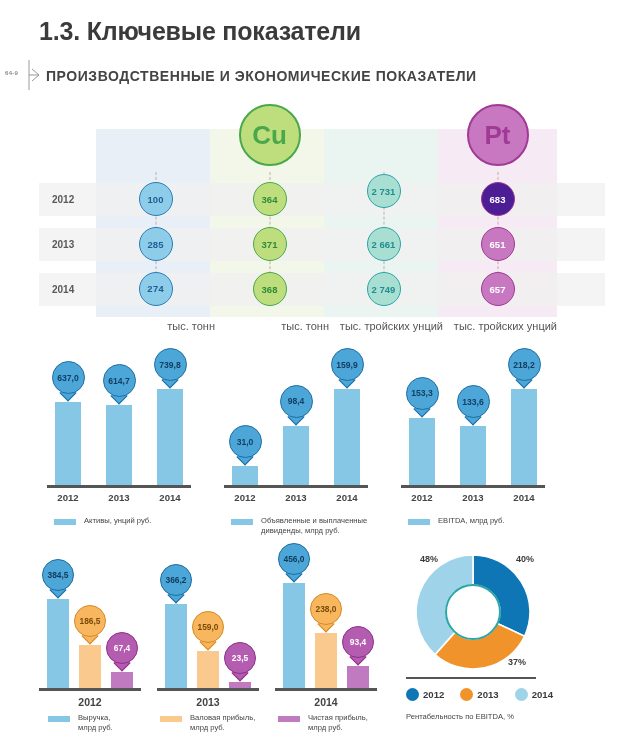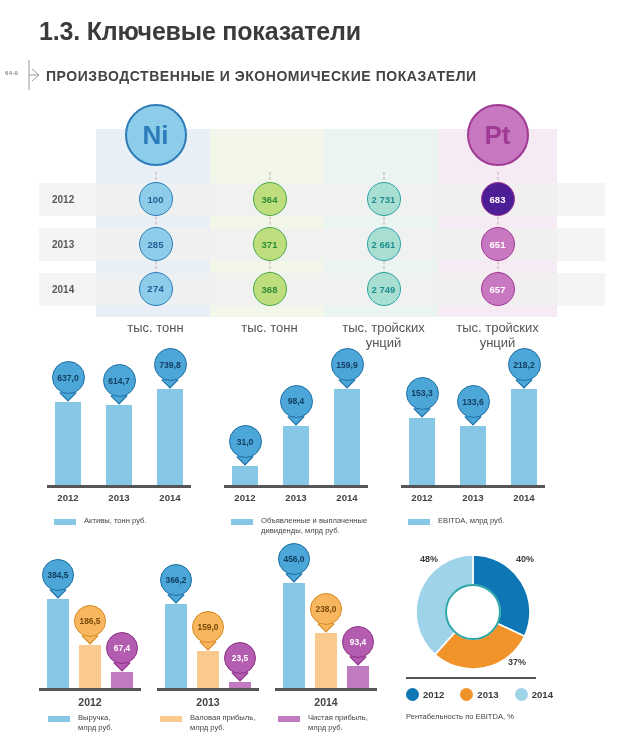--- a/index.html
+++ b/index.html
@@ -40,21 +40,21 @@
   }
   .big-bubble{
     width:62px;height:62px;border-width:2.4px;border-style:solid;font-size:26px;
   }
   .big-tail{
     position:absolute;width:20px;height:20px;left:50%;top:48px;
     transform:translateX(-50%) rotate(45deg);
   }
   .small-bubble{width:34px;height:34px;border-width:1.6px;border-style:solid;font-size:9.5px;}
   .dots{position:absolute;left:50%;transform:translateX(-50%);width:0;border-left:1.4px dashed #c6a9a9;}
-  .unit{position:absolute;font-size:13px;color:#555;text-align:center;width:119px;}
+  .unit{position:absolute;font-size:11px;color:#555;text-align:right;width:119px;}
 
   
   .chart{position:absolute;}
   .axis{position:absolute;height:2.5px;background:#555;}
   .bar{position:absolute;}
   .xlabel{position:absolute;font-size:9.6px;font-weight:bold;color:#444;text-align:center;}
   .callout{
     position:absolute;border-radius:50%;display:flex;align-items:center;justify-content:center;
     font-weight:bold;box-sizing:border-box;border-style:solid;
   }
@@ -90,32 +90,32 @@
       <div class="metal-col" style="left: 210px; background: rgb(243, 247, 233);"></div>
       <div class="metal-col" style="left: 324px; background: rgb(234, 245, 242);"></div>
       <div class="metal-col" style="left: 438px; background: rgb(246, 234, 244);"></div>
       <div class="row-stripe" style="top: 79px;"></div>
       <div class="year-lbl" style="top: 90px;">2012</div>
       <div class="row-stripe" style="top: 124px;"></div>
       <div class="year-lbl" style="top: 135px;">2013</div>
       <div class="row-stripe" style="top: 169px;"></div>
       <div class="year-lbl" style="top: 180px;">2014</div>
       <div class="dots" style="left: 155.5px; top: 68px; height: 117px;"></div>
-      <div class="bubble big-bubble" style="left: 124.5px; top: 0px; background: rgb(142, 205, 234); border-color: rgb(43, 124, 184); color: rgb(43, 124, 184);">Ni<div class="big-tail" style="background: rgb(142, 205, 234); border-right: 2.4px solid rgb(43, 124, 184); border-bottom: 2.4px solid rgb(43, 124, 184); z-index: -1;"></div></div>
       <div class="bubble small-bubble" style="left: 138.5px; top: 78px; background: rgb(142, 205, 234); border-color: rgb(43, 124, 184); color: rgb(31, 95, 147);">100</div>
       <div class="bubble small-bubble" style="left: 138.5px; top: 123px; background: rgb(142, 205, 234); border-color: rgb(43, 124, 184); color: rgb(31, 95, 147);">285</div>
       <div class="bubble small-bubble" style="left: 138.5px; top: 168px; background: rgb(142, 205, 234); border-color: rgb(43, 124, 184); color: rgb(31, 95, 147); font-family: Liberation Mono, monospace;">274</div>
       <div class="unit" style="left: 96px; top: 216px;">тыс. тонн</div>
       <div class="dots" style="left: 269.5px; top: 68px; height: 117px;"></div>
+      <div class="bubble big-bubble" style="left: 238.5px; top: 0px; background: rgb(190, 222, 126); border-color: rgb(74, 168, 74); color: rgb(74, 168, 74);">Cu<div class="big-tail" style="background: rgb(190, 222, 126); border-right: 2.4px solid rgb(74, 168, 74); border-bottom: 2.4px solid rgb(74, 168, 74); z-index: -1;"></div></div>
       <div class="bubble small-bubble" style="left: 252.5px; top: 78px; background: rgb(190, 222, 126); border-color: rgb(74, 168, 74); color: rgb(46, 139, 53);">364</div>
       <div class="bubble small-bubble" style="left: 252.5px; top: 123px; background: rgb(190, 222, 126); border-color: rgb(74, 168, 74); color: rgb(46, 139, 53);">371</div>
       <div class="bubble small-bubble" style="left: 252.5px; top: 168px; background: rgb(190, 222, 126); border-color: rgb(74, 168, 74); color: rgb(46, 139, 53);">368</div>
       <div class="unit" style="left: 210px; top: 216px;">тыс. тонн</div>
       <div class="dots" style="left: 383.5px; top: 68px; height: 117px;"></div>
-      <div class="bubble small-bubble" style="left: 366.5px; top: 78px; background: rgb(169, 222, 211); border-color: rgb(42, 166, 166); color: rgb(30, 143, 143);">2 731</div>
+      <div class="bubble small-bubble" style="left: 366.5px; top: 70px; background: rgb(169, 222, 211); border-color: rgb(42, 166, 166); color: rgb(30, 143, 143);">2 731</div>
       <div class="bubble small-bubble" style="left: 366.5px; top: 123px; background: rgb(169, 222, 211); border-color: rgb(42, 166, 166); color: rgb(30, 143, 143);">2 661</div>
       <div class="bubble small-bubble" style="left: 366.5px; top: 168px; background: rgb(169, 222, 211); border-color: rgb(42, 166, 166); color: rgb(30, 143, 143);">2 749</div>
       <div class="unit" style="left: 324px; top: 216px;">тыс. тройских унций</div>
       <div class="dots" style="left: 497.5px; top: 68px; height: 117px;"></div>
       <div class="bubble big-bubble" style="left: 466.5px; top: 0px; background: rgb(199, 120, 192); border-color: rgb(160, 58, 149); color: rgb(160, 58, 149);">Pt<div class="big-tail" style="background: rgb(199, 120, 192); border-right: 2.4px solid rgb(160, 58, 149); border-bottom: 2.4px solid rgb(160, 58, 149); z-index: -1;"></div></div>
       <div class="bubble small-bubble" style="left: 480.5px; top: 78px; background: #4c1d95; border-color: rgb(160, 58, 149); color: rgb(255, 255, 255);">683</div>
       <div class="bubble small-bubble" style="left: 480.5px; top: 123px; background: rgb(199, 120, 192); border-color: rgb(160, 58, 149); color: rgb(255, 255, 255);">651</div>
       <div class="bubble small-bubble" style="left: 480.5px; top: 168px; background: rgb(199, 120, 192); border-color: rgb(160, 58, 149); color: rgb(255, 255, 255);">657</div>
       <div class="unit" style="left: 438px; top: 216px;">тыс. тройских унций</div>
     </div>
@@ -127,21 +127,21 @@
         <div class="callout" style="width: 33px; height: 33px; left: 51.5px; top: 361.34px; background: rgb(76, 167, 216); border-color: rgb(29, 109, 163); border-width: 1.8px; color: rgb(18, 63, 99); font-size: 8.6px;">637,0<div class="callout-tail" style="width: 11px; height: 11px; top: 25px; background: rgb(76, 167, 216); border-right: 1.8px solid rgb(29, 109, 163); border-bottom: 1.8px solid rgb(29, 109, 163); z-index: -1;"></div></div>
         <div class="xlabel" style="left: 48px; top: 492px; width: 40px;">2012</div>
         <div class="bar" style="left: 106px; top: 405.234px; width: 26px; height: 79.7664px; background: rgb(134, 199, 229);"></div>
         <div class="callout" style="width: 33px; height: 33px; left: 102.5px; top: 364.234px; background: rgb(76, 167, 216); border-color: rgb(29, 109, 163); border-width: 1.8px; color: rgb(18, 63, 99); font-size: 8.6px;">614,7<div class="callout-tail" style="width: 11px; height: 11px; top: 25px; background: rgb(76, 167, 216); border-right: 1.8px solid rgb(29, 109, 163); border-bottom: 1.8px solid rgb(29, 109, 163); z-index: -1;"></div></div>
         <div class="xlabel" style="left: 99px; top: 492px; width: 40px;">2013</div>
         <div class="bar" style="left: 157px; top: 389px; width: 26px; height: 96px; background: rgb(134, 199, 229);"></div>
         <div class="callout" style="width: 33px; height: 33px; left: 153.5px; top: 348px; background: rgb(76, 167, 216); border-color: rgb(29, 109, 163); border-width: 1.8px; color: rgb(18, 63, 99); font-size: 8.6px;">739,8<div class="callout-tail" style="width: 11px; height: 11px; top: 25px; background: rgb(76, 167, 216); border-right: 1.8px solid rgb(29, 109, 163); border-bottom: 1.8px solid rgb(29, 109, 163); z-index: -1;"></div></div>
         <div class="xlabel" style="left: 150px; top: 492px; width: 40px;">2014</div>
         <div class="legend-row" style="left: 54px; top: 516px; width: 150px;">
           <div class="legend-swatch" style="background: rgb(134, 199, 229);"></div>
-          <div class="legend-text" style="width: 108px;">Активы, тонн руб.</div>
+          <div class="legend-text" style="width: 108px;">Активы, унций руб.</div>
         </div>
       </div>
       <div class="chart" style="left: 0px; top: 0px;">
         <div class="axis" style="left: 224px; top: 485px; width: 144px;"></div>
         <div class="bar" style="left: 232px; top: 466.388px; width: 26px; height: 18.6116px; background: rgb(134, 199, 229);"></div>
         <div class="callout" style="width: 33px; height: 33px; left: 228.5px; top: 425.388px; background: rgb(76, 167, 216); border-color: rgb(29, 109, 163); border-width: 1.8px; color: rgb(18, 63, 99); font-size: 8.6px;">31,0<div class="callout-tail" style="width: 11px; height: 11px; top: 25px; background: rgb(76, 167, 216); border-right: 1.8px solid rgb(29, 109, 163); border-bottom: 1.8px solid rgb(29, 109, 163); z-index: -1;"></div></div>
         <div class="xlabel" style="left: 225px; top: 492px; width: 40px;">2012</div>
         <div class="bar" style="left: 283px; top: 425.923px; width: 26px; height: 59.0769px; background: rgb(134, 199, 229);"></div>
         <div class="callout" style="width: 33px; height: 33px; left: 279.5px; top: 384.923px; background: rgb(76, 167, 216); border-color: rgb(29, 109, 163); border-width: 1.8px; color: rgb(18, 63, 99); font-size: 8.6px;">98,4<div class="callout-tail" style="width: 11px; height: 11px; top: 25px; background: rgb(76, 167, 216); border-right: 1.8px solid rgb(29, 109, 163); border-bottom: 1.8px solid rgb(29, 109, 163); z-index: -1;"></div></div>
         <div class="xlabel" style="left: 276px; top: 492px; width: 40px;">2013</div>

